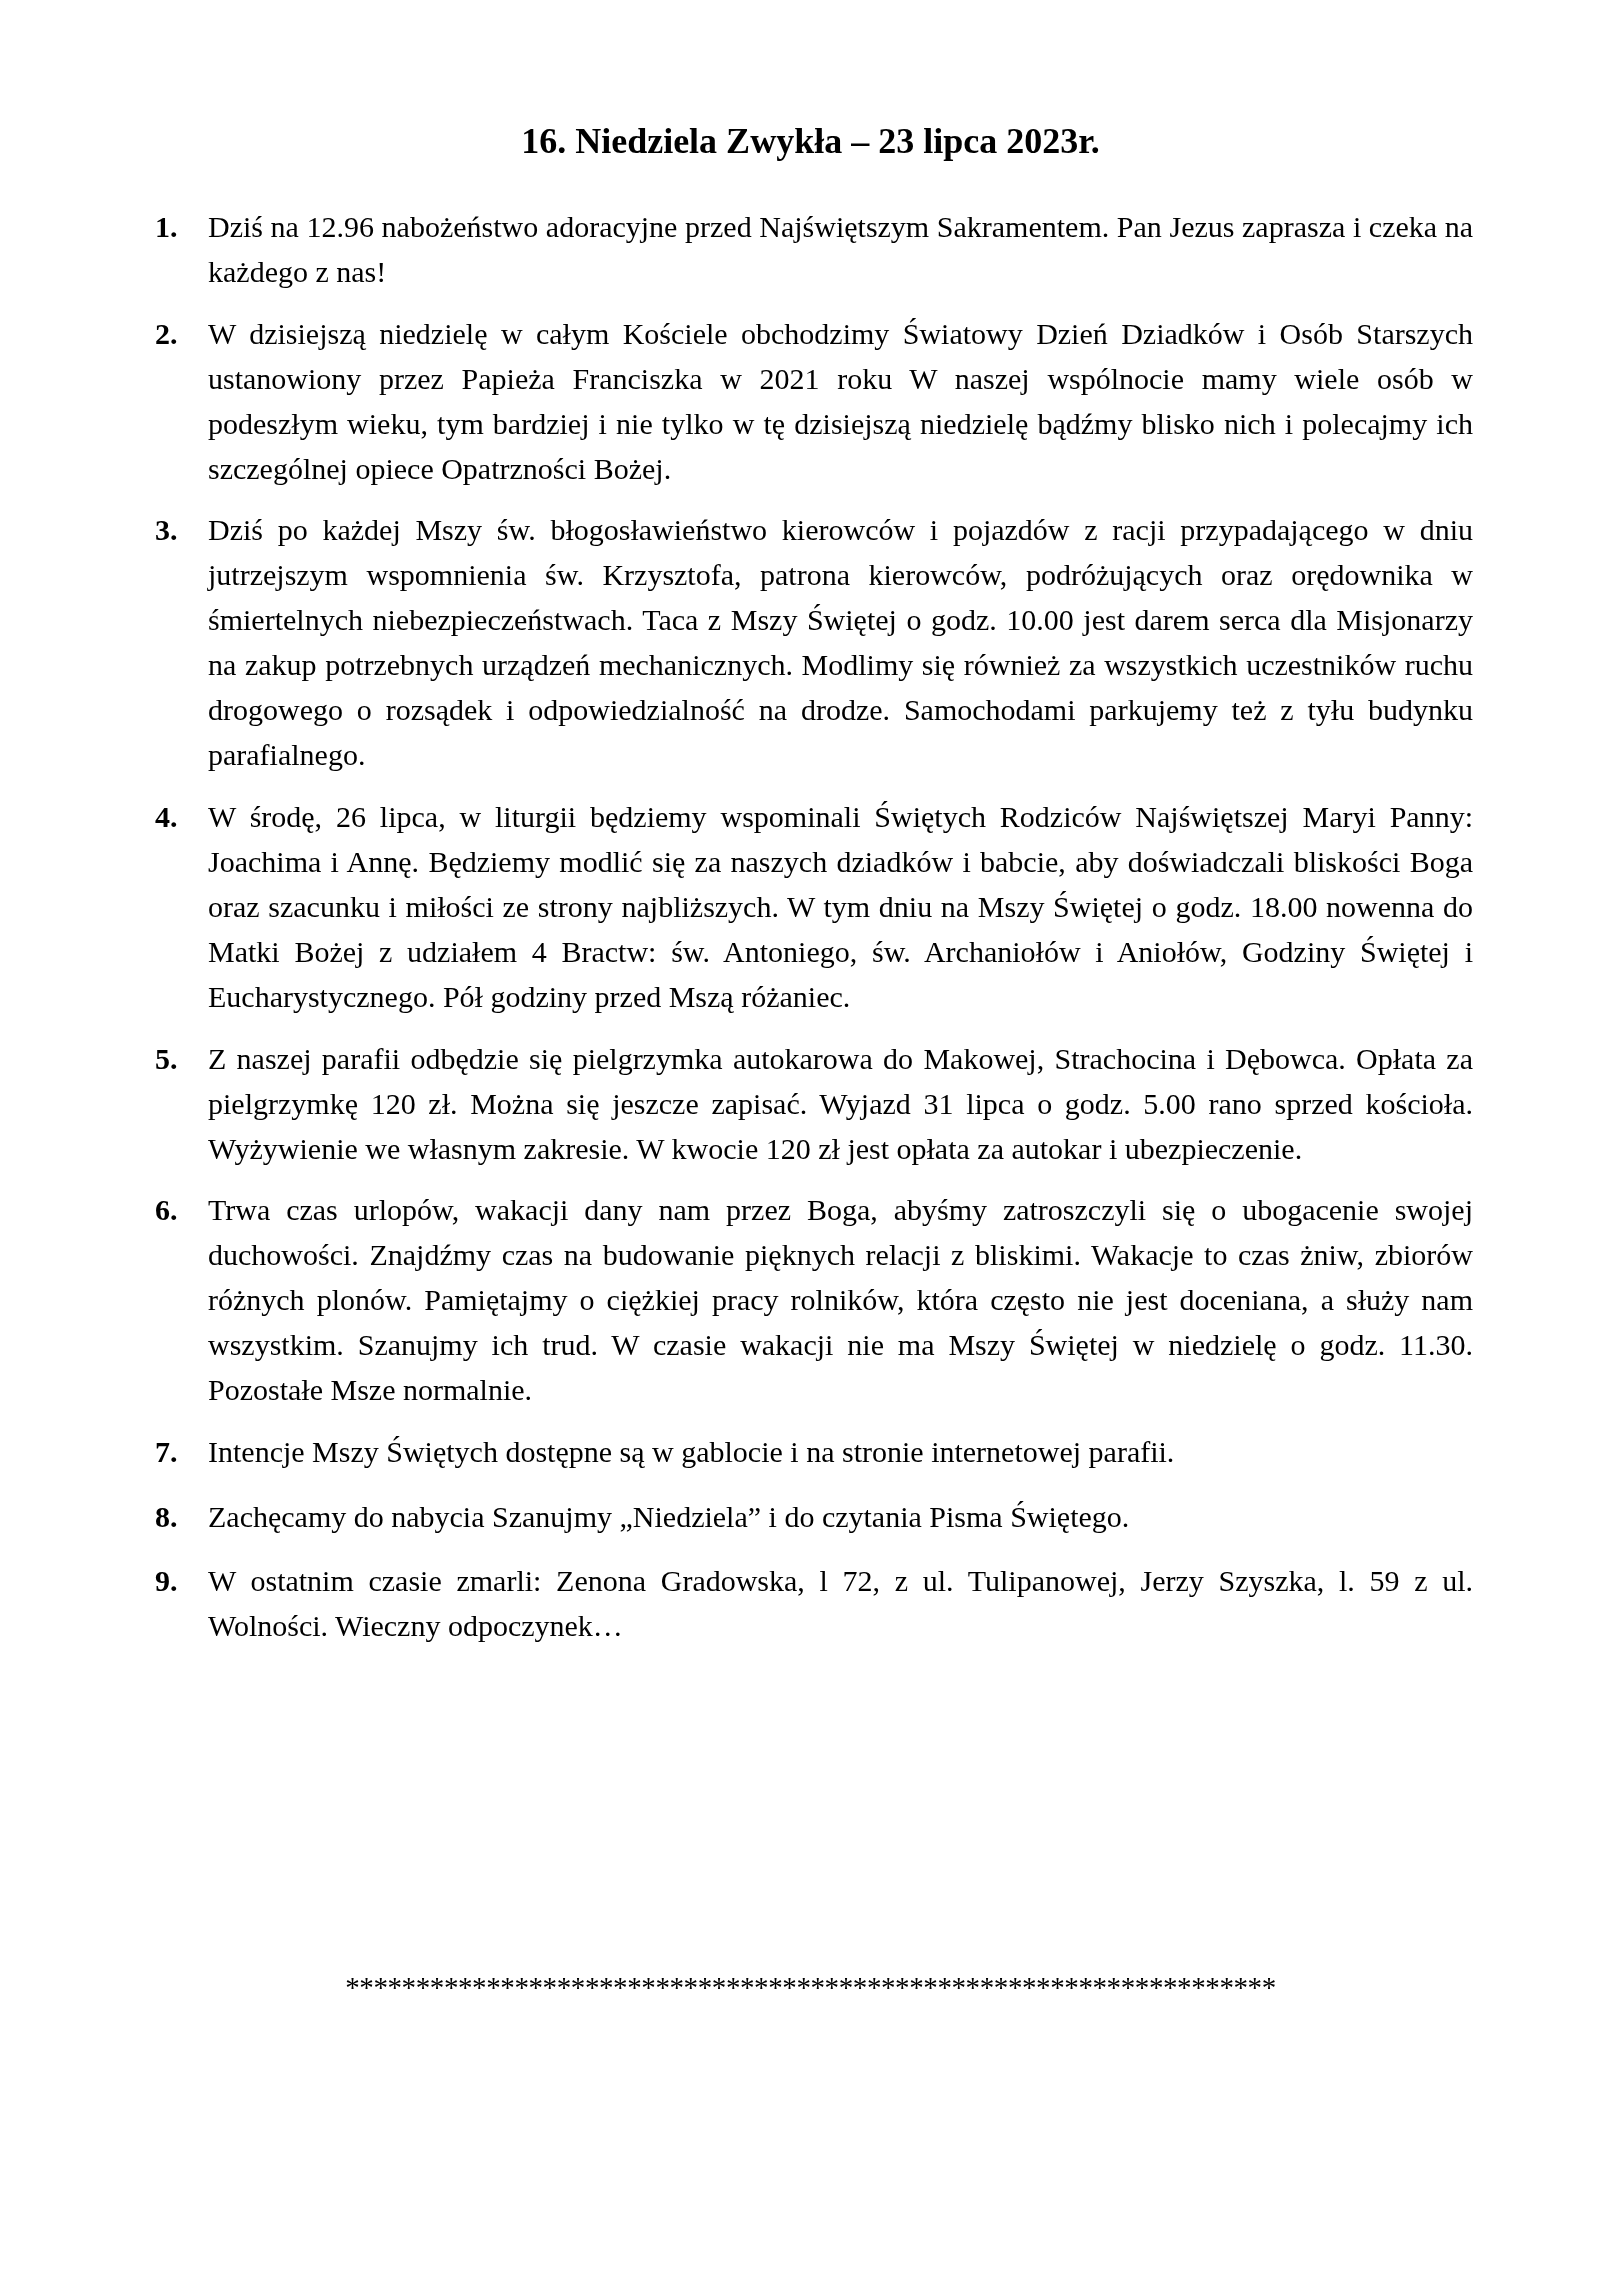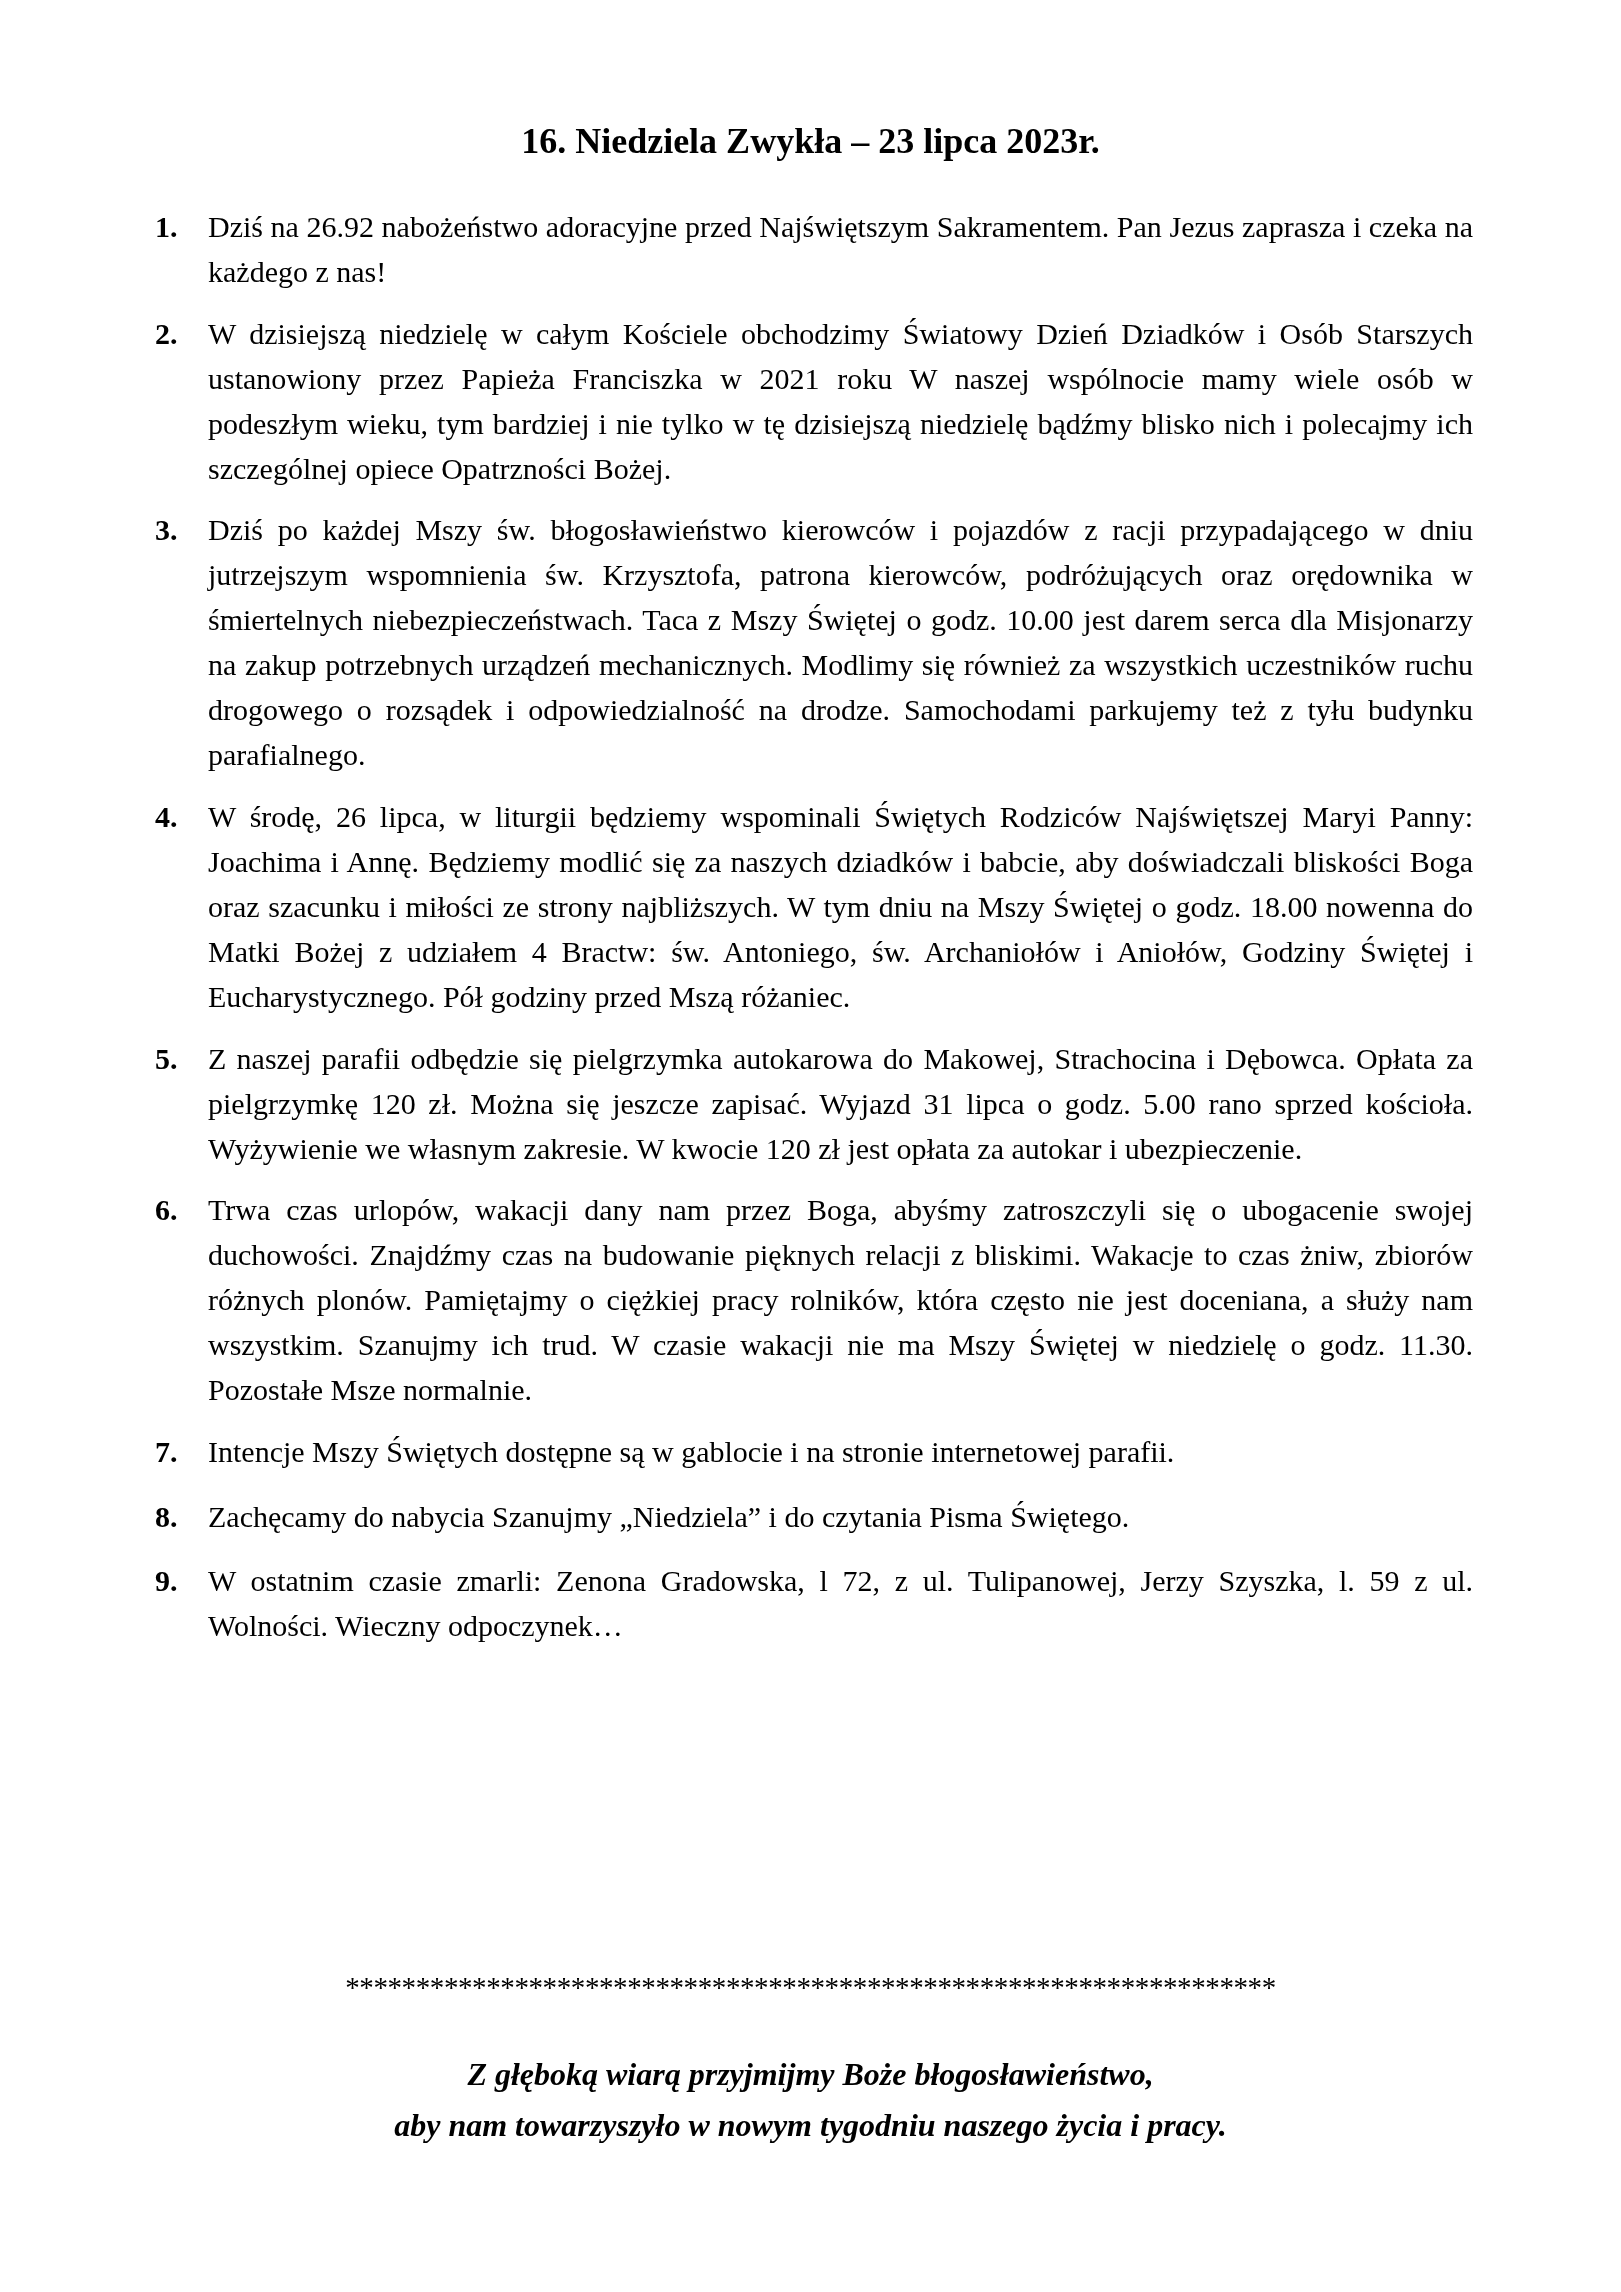--- a/index.html
+++ b/index.html
@@ -90,21 +90,21 @@
   </style>
 </head>
 <body>
 
 <div class="page">
   <h1 class="title">16. Niedziela Zwykła – 23 lipca 2023r.</h1>
 
   <ol class="list">
     <li class="item">
       <span class="num">1.</span>
-      <span class="text">Dziś na 26.92 nabożeństwo adoracyjne przed Najświętszym Sakramentem. Pan Jezus zaprasza i czeka na każdego z nas!</span>
+      <span class="text">Dziś na 12.96 nabożeństwo adoracyjne przed Najświętszym Sakramentem. Pan Jezus zaprasza i czeka na każdego z nas!</span>
     </li>
     <li class="item">
       <span class="num">2.</span>
       <span class="text">W dzisiejszą niedzielę w całym Kościele obchodzimy Światowy Dzień Dziadków i Osób Starszych ustanowiony przez Papieża Franciszka w 2021 roku W naszej wspólnocie mamy wiele osób w podeszłym wieku, tym bardziej i nie tylko w tę dzisiejszą niedzielę bądźmy blisko nich i polecajmy ich szczególnej opiece Opatrzności Bożej.</span>
     </li>
     <li class="item">
       <span class="num">3.</span>
       <span class="text">Dziś po każdej Mszy św. błogosławieństwo kierowców i pojazdów z racji przypadającego w dniu jutrzejszym wspomnienia św. Krzysztofa, patrona kierowców, podróżujących oraz orędownika w śmiertelnych niebezpieczeństwach. Taca z Mszy Świętej o godz. 10.00 jest darem serca dla Misjonarzy na zakup potrzebnych urządzeń mechanicznych. Modlimy się również za wszystkich uczestników ruchu drogowego o rozsądek i odpowiedzialność na drodze. Samochodami parkujemy też z tyłu budynku parafialnego.</span>
     </li>
     <li class="item">
@@ -128,18 +128,14 @@
       <span class="text">Zachęcamy do nabycia Szanujmy „Niedziela” i do czytania Pisma Świętego.</span>
     </li>
     <li class="item">
       <span class="num">9.</span>
       <span class="text">W ostatnim czasie zmarli: Zenona Gradowska, l 72, z ul. Tulipanowej, Jerzy Szyszka, l. 59 z ul. Wolności. Wieczny odpoczynek…</span>
     </li>
   </ol>
 
   <div class="divider">******************************************************************</div>
 
-  <div class="closing">
-    <div>Z głęboką wiarą przyjmijmy Boże błogosławieństwo,</div>
-    <div>aby nam towarzyszyło w nowym tygodniu naszego życia i pracy.</div>
-  </div>
 </div>
 
 
 </body></html>

